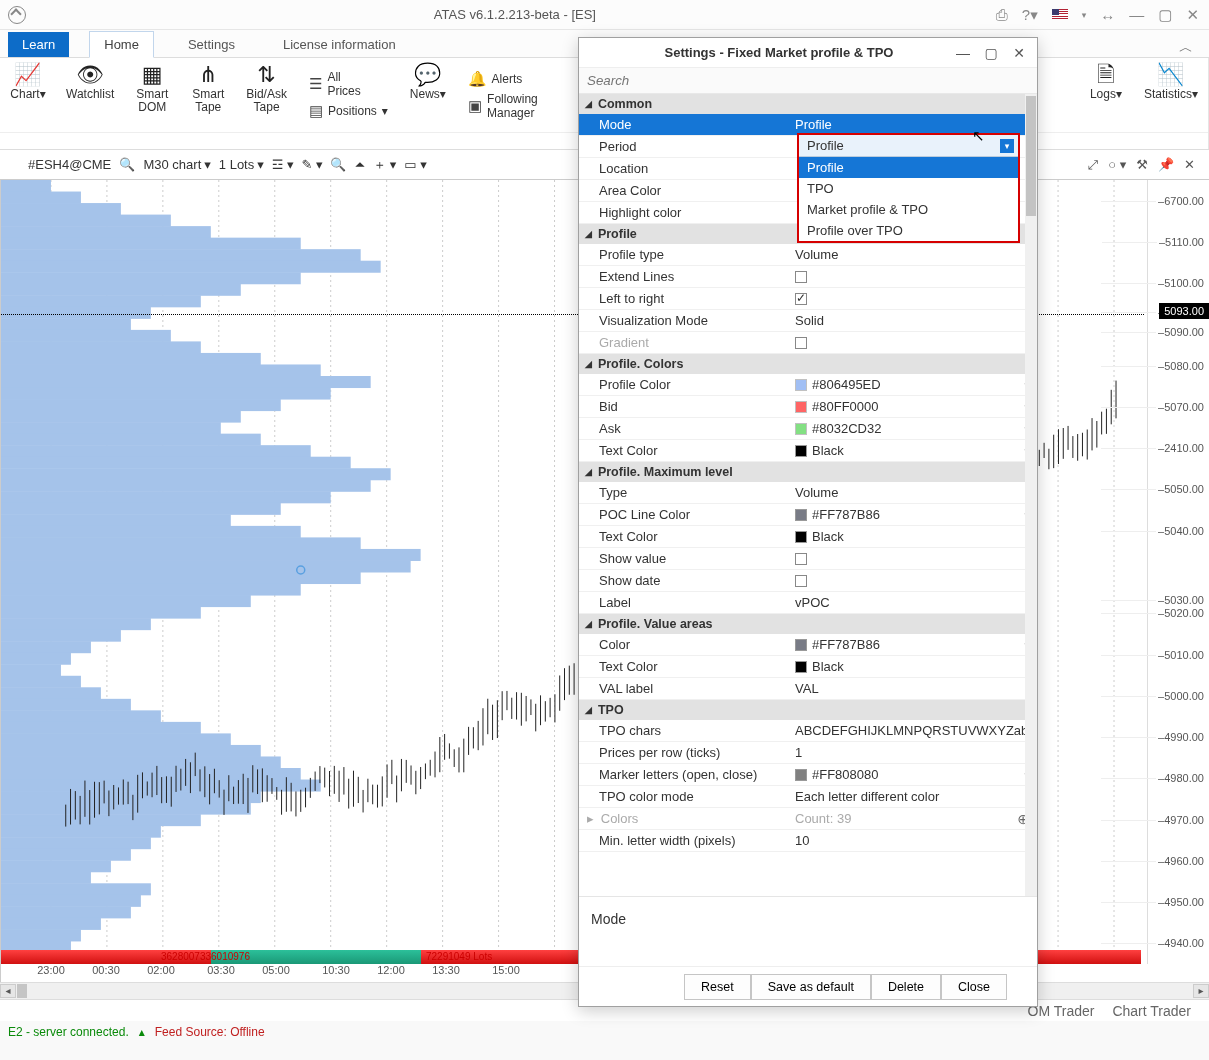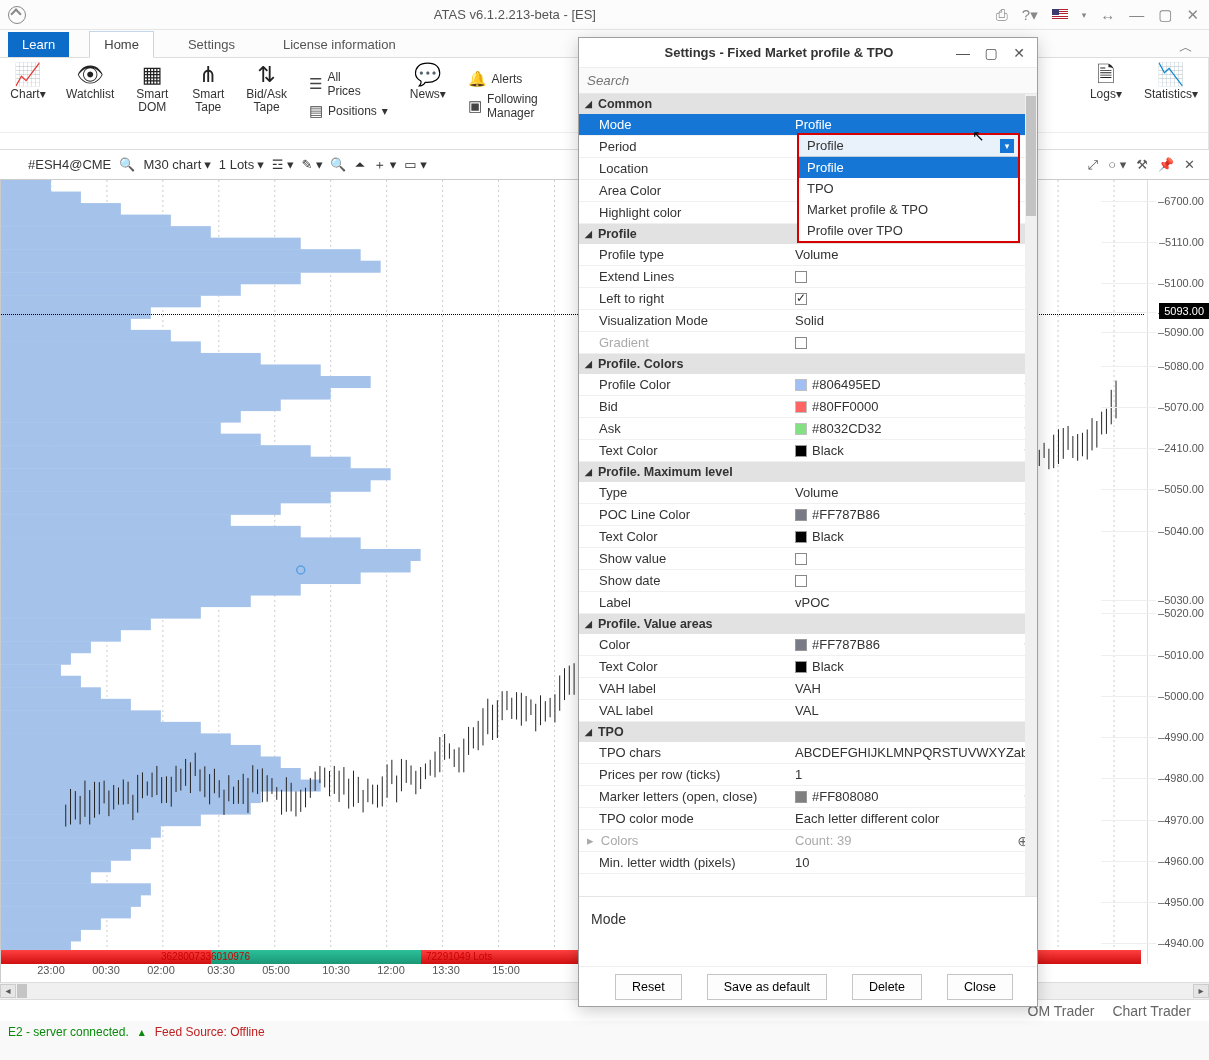--- a/index.html
+++ b/index.html
@@ -77,21 +77,21 @@
 .prow.sel{background:#1576d6;color:#fff;}
 .pkey{width:210px;padding-left:20px;}
 .pval{flex:1;padding-left:6px;display:flex;align-items:center;gap:5px;}
 .pval .sw{width:12px;height:12px;border:1px solid #999;}
 .pval .dd{margin-left:auto;margin-right:8px;font-size:9px;color:#666;}
 .prow .chk{width:12px;height:12px;border:1px solid #888;background:#fff;position:relative;}
 .prow .chk.on::after{content:"✓";position:absolute;left:0;top:-3px;font-size:12px;}
 .prow .muted{color:#aaa;}
 .prow .addbtn{margin-left:auto;margin-right:8px;font-size:14px;color:#666;}
 .footer-desc{padding:14px 12px;height:70px;border-top:1px solid #e5e5e5;font-size:14px;}
-.dlg-btns{height:40px;display:flex;justify-content:flex-end;align-items:center;gap:25px;padding:0 24px;border-top:1px solid #eee;}
+.dlg-btns{height:40px;display:flex;justify-content:flex-end;align-items:center;gap:0;padding:0 30px;border-top:1px solid #eee;}
 .dlg-btns button{padding:5px 16px;border:1px solid #c5c5c5;background:#fdfdfd;font-size:12.5px;cursor:pointer;}
 
 
 .dd-pop{position:absolute;left:797px;top:133px;width:223px;background:#fff;border:2.5px solid #d60000;z-index:100;}
 .dd-pop .head{background:#e9f2fb;padding:3px 8px;display:flex;border-bottom:1px solid #bcd;position:relative;}
 .dd-pop .head .ddcar{position:absolute;right:4px;top:4px;width:14px;height:14px;background:#1576d6;color:#fff;font-size:9px;text-align:center;line-height:14px;}
 .dd-pop .opt{padding:3px 8px;font-size:13px;cursor:pointer;}
 .dd-pop .opt.sel{background:#1576d6;color:#fff;}
 .cursor-arrow{position:absolute;left:972px;top:127px;font-size:15px;z-index:110;color:#000;}
 
@@ -749,24 +749,20 @@
         </div>
       </div>
     <div class="prow">
         <div class="pkey">Text Color</div>
         <div class="pval">
           <span class="sw" style="background:#000"></span>
           <span>Black</span>
         </div>
       </div>
     <div class="prow">
-        <div class="pkey">VAH label</div>
-        <div class="pval">VAH</div>
-      </div>
-    <div class="prow">
         <div class="pkey">VAL label</div>
         <div class="pval">VAL</div>
       </div>
 
     <div class="section-h">
         <span class="arr">◢</span>
         <span>TPO</span>
       </div>
     <div class="prow">
         <div class="pkey">TPO chars</div>

